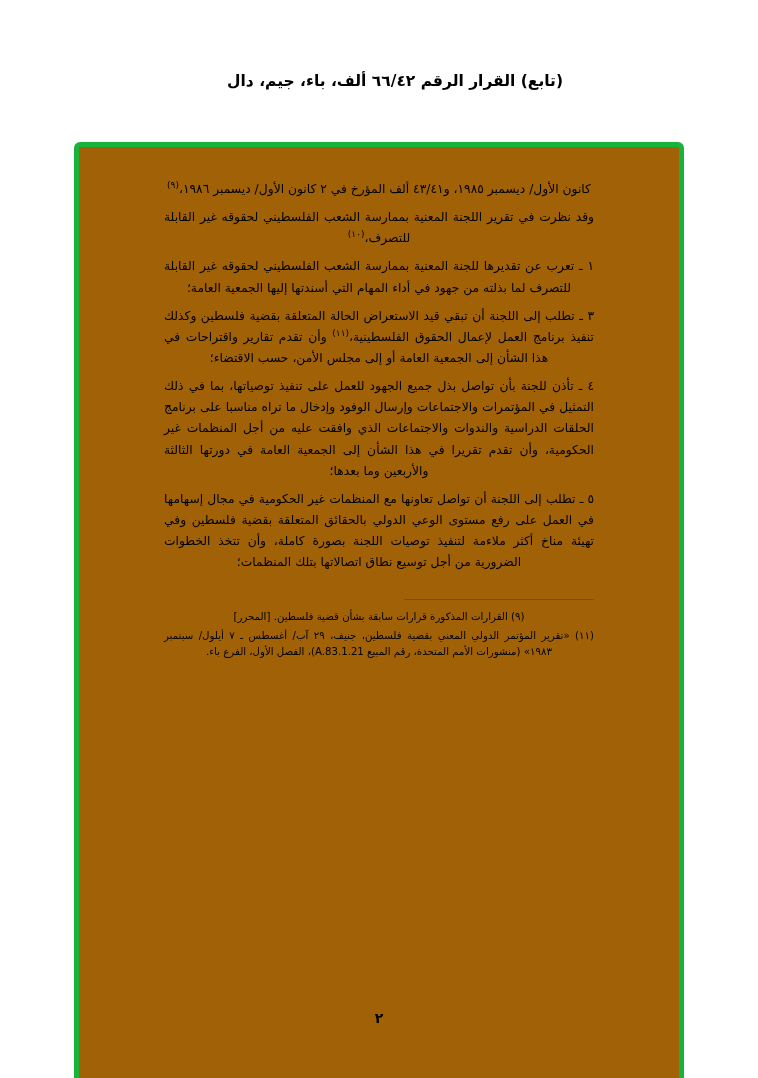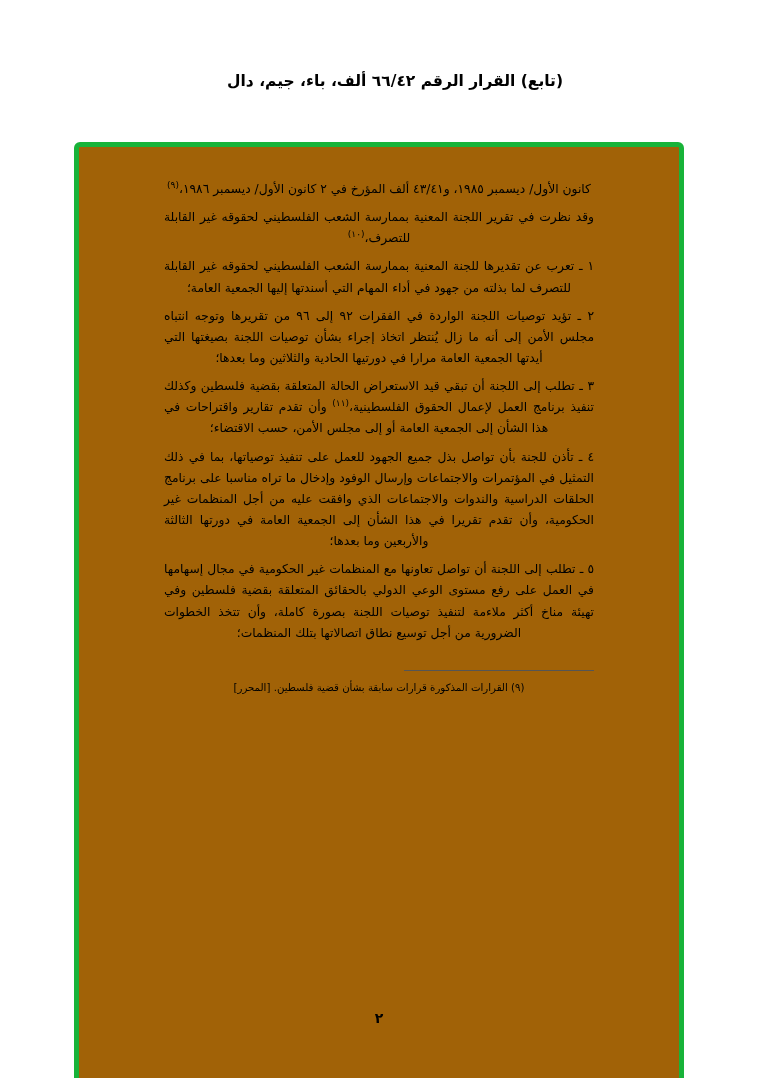--- a/index.html
+++ b/index.html
@@ -137,40 +137,38 @@
         </p>
 
         <p class="para">
           <span class="lead">وقد نظرت</span><span> في تقرير اللجنة المعنية بممارسة الشعب الفلسطيني لحقوقه غير القابلة للتصرف،</span><sup class="ref">(١٠)</sup>
         </p>
 
         <p class="para">
           <span class="lead">١ ـ تعرب</span><span> عن تقديرها للجنة المعنية بممارسة الشعب الفلسطيني لحقوقه غير القابلة للتصرف لما بذلته من جهود في أداء المهام التي أسندتها إليها الجمعية العامة؛</span>
         </p>
 
-        <p class="para">
-          <span class="lead">٢ ـ تؤيد</span><span> توصيات اللجنة الواردة في الفقرات ٩٢ إلى ٩٦ من تقريرها وتوجه انتباه مجلس الأمن إلى أنه ما زال يُنتظر اتخاذ إجراء بشأن توصيات اللجنة بصيغتها التي أيدتها الجمعية العامة مرارا في دورتيها الحادية والثلاثين وما بعدها؛</span>
-        </p>
 
         <p class="para">
           <span class="lead">٣ ـ تطلب</span><span> إلى اللجنة أن تبقي قيد الاستعراض الحالة المتعلقة بقضية فلسطين وكذلك تنفيذ برنامج العمل لإعمال الحقوق الفلسطينية،</span><sup class="ref">(١١)</sup><span> وأن تقدم تقارير واقتراحات في هذا الشأن إلى الجمعية العامة أو إلى مجلس الأمن، حسب الاقتضاء؛</span>
         </p>
 
         <p class="para">
           <span class="lead">٤ ـ تأذن</span><span> للجنة بأن تواصل بذل جميع الجهود للعمل على تنفيذ توصياتها، بما في ذلك التمثيل في المؤتمرات والاجتماعات وإرسال الوفود وإدخال ما تراه مناسبا على برنامج الحلقات الدراسية والندوات والاجتماعات الذي وافقت عليه من أجل المنظمات غير الحكومية، وأن تقدم تقريرا في هذا الشأن إلى الجمعية العامة في دورتها الثالثة والأربعين وما بعدها؛</span>
         </p>
 
         <p class="para">
           <span class="lead">٥ ـ تطلب</span><span> إلى اللجنة أن تواصل تعاونها مع المنظمات غير الحكومية في مجال إسهامها في العمل على رفع مستوى الوعي الدولي بالحقائق المتعلقة بقضية فلسطين وفي تهيئة مناخ أكثر ملاءمة لتنفيذ توصيات اللجنة بصورة كاملة، وأن تتخذ الخطوات الضرورية من أجل توسيع نطاق اتصالاتها بتلك المنظمات؛</span>
         </p>
 
         <div class="footnote-rule"></div>
 
         <div class="footnotes">
           <p class="fn">(٩) القرارات المذكورة قرارات سابقة بشأن قضية فلسطين. [المحرر]</p>
+          <p class="fn">(١١) «تقرير المؤتمر الدولي المعني بقضية فلسطين، جنيف، ٢٩ آب/ أغسطس ـ ٧ أيلول/ سبتمبر ١٩٨٣» (منشورات الأمم المتحدة، رقم المبيع A.83.1.21)، الفصل الأول، الفرع باء.</p>
         </div>
 
       </div>
     </div>
   </div>
 
   <div class="page-number">٢</div>
 
 </div>
 

